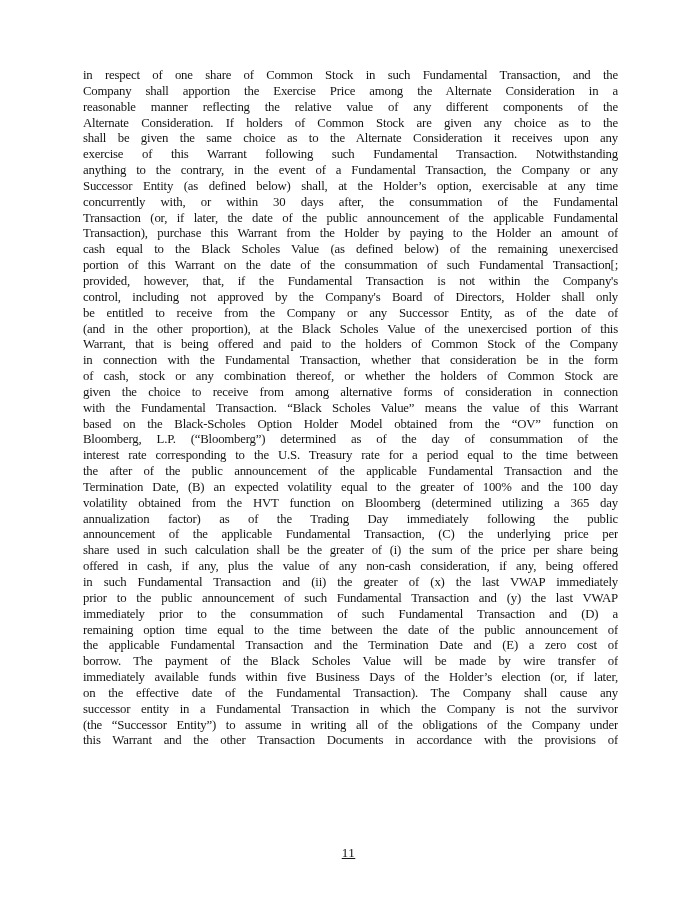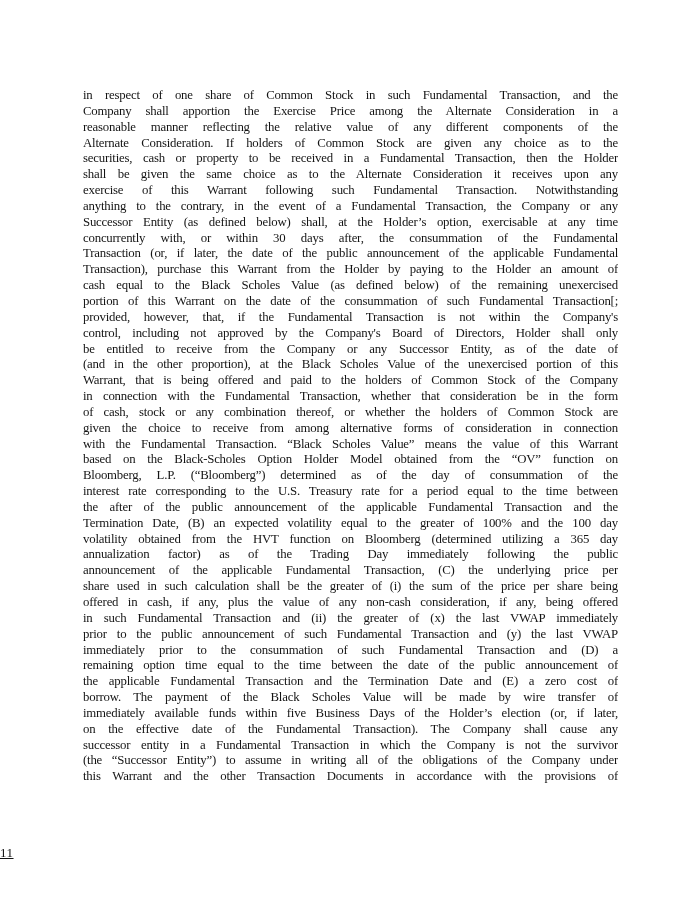--- a/index.html
+++ b/index.html
@@ -12,55 +12,55 @@
     width: 697px;
     height: 902px;
     background: #ffffff;
     overflow: hidden;
     font-family: "Liberation Serif", serif;
     color: #141414;
   }
   .doc-body {
     position: absolute;
     left: 83px;
-    top: 88px;
+    top: 68px;
     width: 535px;
     font-size: 12.8px;
     letter-spacing: -0.2px;
     word-spacing: -0.2px;
   }
   .line {
     text-align: justify;
     text-align-last: justify;
     line-height: 15.85px;
     height: 15.85px;
     overflow: hidden;
   }
   .u {
   }
   .page-number {
     position: absolute;
     top: 845px;
     left: 0;
     width: 100%;
+    text-align: center;
     font-size: 13px;
     letter-spacing: 0.5px;
     text-decoration: underline;
   }
 </style>
 </head>
 <body>
 
 <div class="page">
   <div class="doc-body">
       <div class="line"><span>in respect of one share of Common Stock in such Fundamental Transaction, and the</span></div>
       <div class="line"><span>Company shall apportion the Exercise Price among the Alternate Consideration in a</span></div>
       <div class="line"><span>reasonable manner reflecting the relative value of any different components of the</span></div>
       <div class="line"><span>Alternate Consideration.  If holders of Common Stock are given any choice as to the</span></div>
-      <div class="line"><span>securities, cash or property to be received in a Fundamental Transaction, then the Holder</span></div>
       <div class="line"><span>shall be given the same choice as to the Alternate Consideration it receives upon any</span></div>
       <div class="line"><span>exercise of this Warrant following such Fundamental Transaction.  Notwithstanding</span></div>
       <div class="line"><span>anything to the contrary, in the event of a Fundamental Transaction, the Company or any</span></div>
       <div class="line"><span>Successor Entity (as defined below) shall, at the Holder’s option, exercisable at any time</span></div>
       <div class="line"><span>concurrently with, or within 30 days after, the consummation of the Fundamental</span></div>
       <div class="line"><span>Transaction (or, if later, the date of the public announcement of the applicable Fundamental</span></div>
       <div class="line"><span>Transaction), purchase this Warrant from the Holder by paying to the Holder an amount of</span></div>
       <div class="line"><span>cash equal to the Black Scholes Value (as defined below) of the remaining unexercised</span></div>
       <div class="line"><span>portion of this Warrant on the date of the consummation of such Fundamental Transaction[;</span></div>
       <div class="line"><span class="u">provided</span><span>, </span><span class="u">however</span><span>, that, if the Fundamental Transaction is not within the Company's</span></div>

